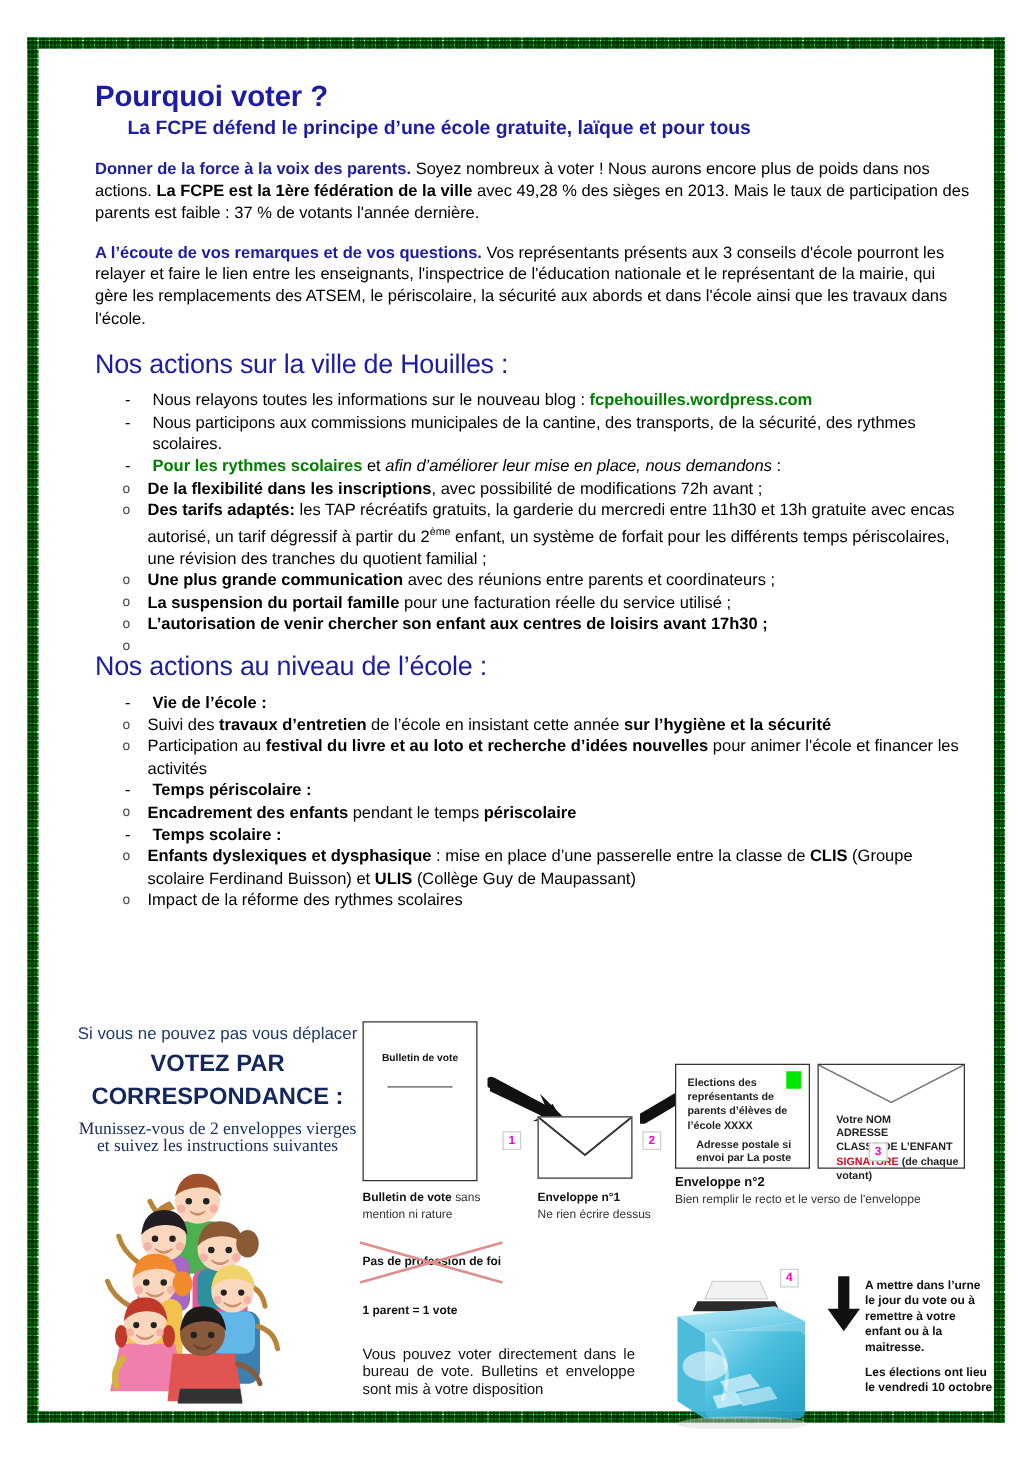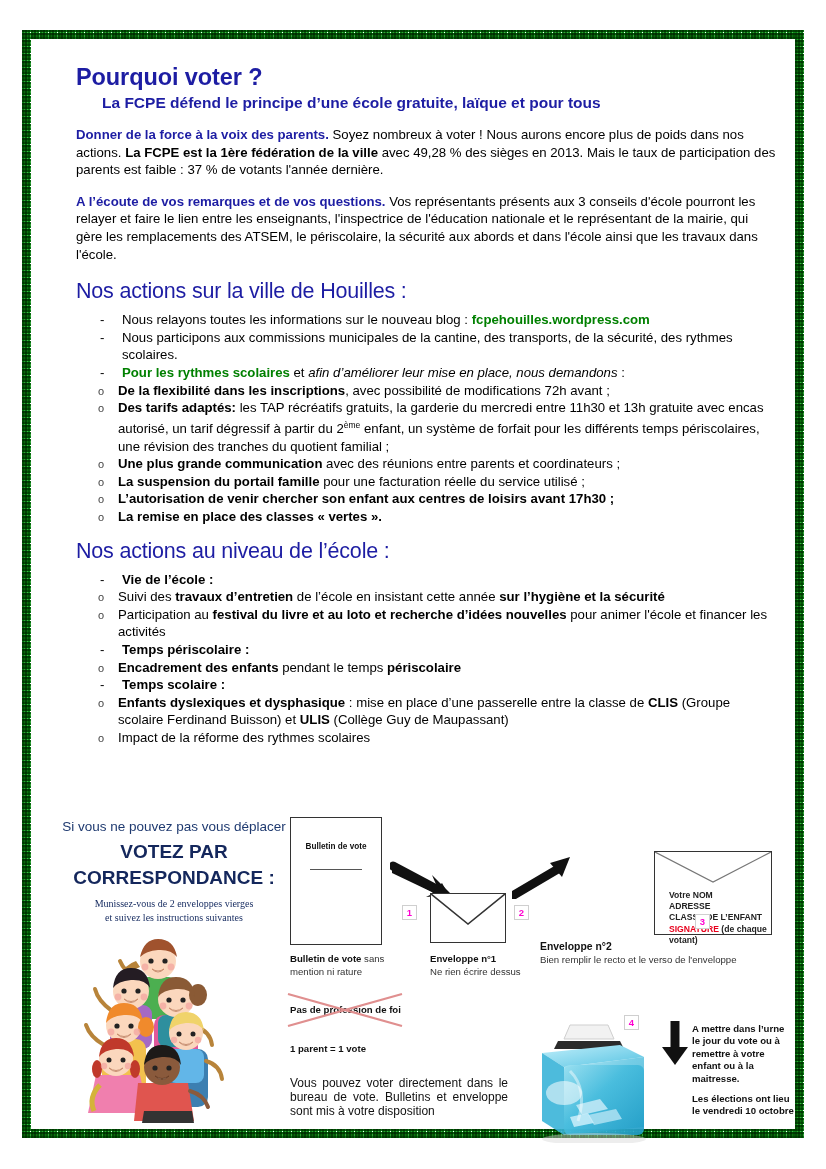--- a/index.html
+++ b/index.html
@@ -167,21 +167,21 @@
   }
   .corr .big {
     font-size: 19px;
     font-weight: bold;
     color: #14275c;
     line-height: 26px;
   }
   .corr .small {
     margin-top: 6px;
     font-family: "Liberation Serif", serif;
-    font-size: 10px;
+    font-size: 14px;
     line-height: 14px;
     color: #1a2f63;
   }
 
   
   .kids { position: absolute; left: 36px; top: 152px; width: 210px; height: 190px; }
 
   
   .diagram { position: absolute; left: 246px; top: 30px; width: 520px; height: 315px; }
 
@@ -305,21 +305,21 @@
         <li>
           <span class="circ-mark">o</span>
           <b>La suspension du portail famille</b><span> pour une facturation réelle du service utilisé ;</span>
         </li>
         <li>
           <span class="circ-mark">o</span>
           <b>L’autorisation de venir chercher son enfant aux centres de loisirs avant 17h30 ;</b><span></span>
         </li>
         <li>
           <span class="circ-mark">o</span>
-          <b>La remise en place des classes « vertes ».</b><span></span>
+          <span></span>
         </li>
       </ul>
 
       <h2 class="section tight">Nos actions au niveau de l’école :</h2>
 
       <ul class="dash">
         <li>
           <span class="dash-mark">-</span>
           <b>Vie de l’école :</b>
         </li>
@@ -497,20 +497,33 @@
           <b>Enveloppe n°1</b><br>
           <span>Ne rien écrire dessus</span>
         </div>
 
         <svg class="crossout" style="left:226px; top:44px;" width="62" height="44" viewBox="0 0 62 44">
           <path d="M2 40 L46 14" stroke="#111" stroke-width="9" stroke-linecap="round"></path>
           <path d="M58 2 L38 8 L50 22 Z" fill="#111"></path>
         </svg>
         <div class="numbox" style="left:228px; top:94px;">2</div>
 
+        <div class="box" style="left:254px; top:40px; width:108px; height:84px;">
+          <div class="greenchip" style="right:6px; top:5px;"></div>
+          <div class="envtext" style="left:9px; top:9px;">
+            <span>Elections des</span><br>
+            <span>représentants de</span><br>
+            <span>parents d’élèves de</span><br>
+            <span>l’école XXXX</span>
+          </div>
+          <div class="envtext" style="left:16px; top:58px;">
+            <span>Adresse postale si</span><br>
+            <span>envoi par La poste</span>
+          </div>
+        </div>
 
         <div class="box" style="left:368px; top:40px; width:118px; height:84px;">
           <svg width="116" height="36" viewBox="0 0 116 36" style="position:absolute;left:0;top:0">
             <path d="M0 0 L58 30 L116 0" fill="none" stroke="#777" stroke-width="1.2"></path>
           </svg>
           <div class="envtext" style="left:14px; top:38px;">
             <span>Votre NOM</span><br>
             <span>ADRESSE</span><br>
             <span>CLASSE DE L’ENFANT</span><br>
             <span class="sig">SIGNATURE</span><span> (de chaque</span><br>

